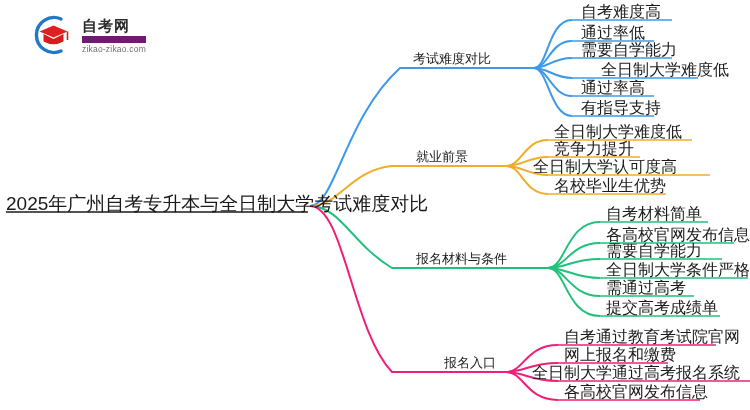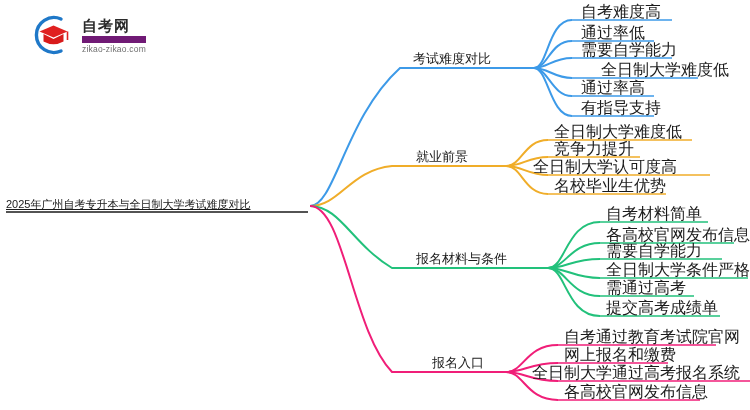--- a/index.html
+++ b/index.html
@@ -46,26 +46,25 @@
     line-height: 11px;
     margin-top: 1px;
     border-top: 7px solid #701a75;
     padding-top: 1px;
   }
   
   #center-title {
     position: absolute;
     left: 6px; top: 193px;
     width: 302px;
-    font-size: 11px;
+    font-size: 19px;
     color: #1a1a1a;
     line-height: 22px;
     white-space: nowrap;
     letter-spacing: 0px;
-    text-decoration: underline;
   }
   
   #wires { position: absolute; left:0; top:0; width:750px; height:410px; }
   
   .node {
     position: absolute;
     white-space: nowrap;
     color: #1a1a1a;
     line-height: 17px;
   }
@@ -150,21 +149,21 @@
   </svg>
 
   <div id="center-title">2025年广州自考专升本与全日制大学考试难度对比</div>
 
   <div class="node branch-label" style="left:413px; top:50px;">考试难度对比</div>
 
   <div class="node branch-label" style="left:416px; top:148px;">就业前景</div>
 
   <div class="node branch-label" style="left:416px; top:250px;">报名材料与条件</div>
 
-  <div class="node branch-label" style="left:432px; top:354px;text-align:right;">报名入口</div>
+  <div class="node branch-label" style="left:444px; top:354px;text-align:right;">报名入口</div>
 
   <div class="node leaf-label" style="left:581px; top:3px;">自考难度高</div>
   <div class="node leaf-label" style="left:581px; top:24px;text-align:center;">通过率低</div>
   <div class="node leaf-label" style="left:581px; top:41px;">需要自学能力</div>
   <div class="node leaf-label" style="left:581px; top:61px;margin-left:20px;">全日制大学难度低</div>
   <div class="node leaf-label" style="left:581px; top:79px;">通过率高</div>
   <div class="node leaf-label" style="left:581px; top:99px;">有指导支持</div>
 
   <div class="node leaf-label" style="left:554px; top:123px;">全日制大学难度低</div>
   <div class="node leaf-label" style="left:554px; top:140px;text-align:right;">竞争力提升</div>

